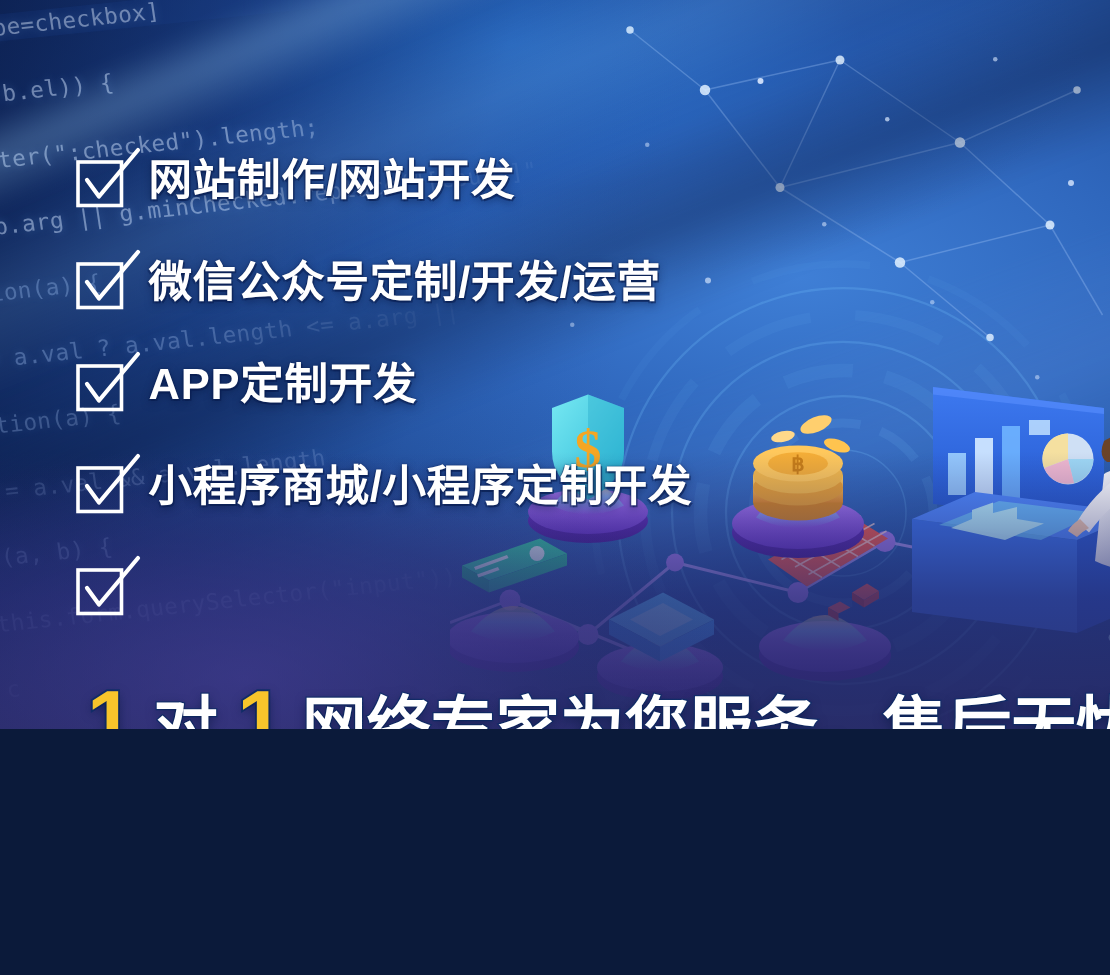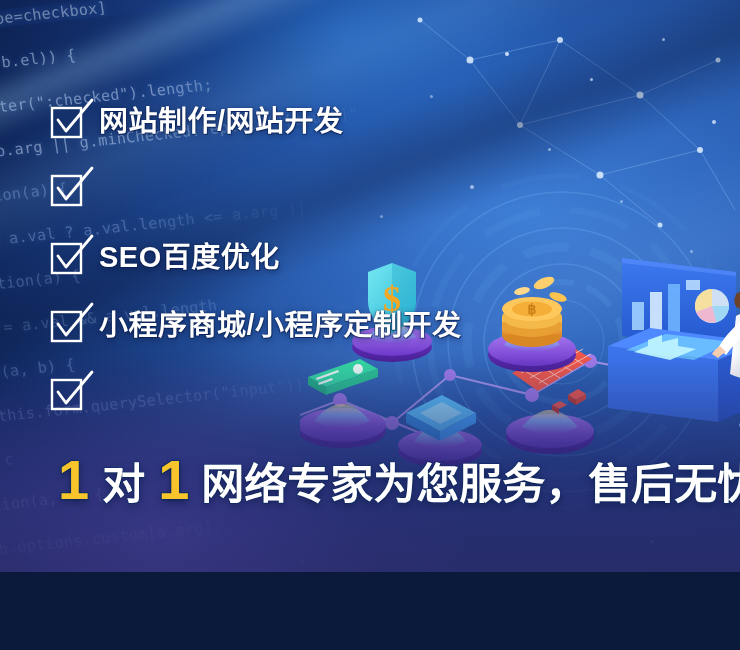--- a/index.html
+++ b/index.html
@@ -1,19 +1,19 @@
 <!DOCTYPE html>
 <html lang="zh-CN"><head>
 <meta charset="utf-8">
 <title>Web Service Banner</title>
 <style>
   html,body{margin:0;padding:0;background:#0b1a3a;}
   *{box-sizing:border-box;}
   #banner{
-    position:relative;width:740px;height:572px;overflow:hidden;
+    position:relative;width:740px;height:486px;overflow:hidden;
     font-family:"Liberation Sans","DejaVu Sans",sans-serif;
     background:#0369a1;
   }
   .layer{position:absolute;inset:0;pointer-events:none;}
 
   
   .bg-base{
     background:
       radial-gradient(120% 85% at 72% 38%, #3f7fd6 0%, #2f67bd 26%, #24529f 48%, #1c3f82 68%, #16316a 100%);
   }
@@ -405,30 +405,31 @@
         <span class="item-label">网站制作/网站开发</span>
       </div>
 
       <div class="item">
         <span class="chk">
           <svg width="46" height="44" viewBox="0 0 46 44">
             <rect x="2" y="10" width="29" height="29" fill="none" stroke="#ffffff" stroke-width="2.4"></rect>
             <path d="M8 22 L16 33 L42 2" fill="none" stroke="#ffffff" stroke-width="2.8" stroke-linecap="round" stroke-linejoin="round"></path>
           </svg>
         </span>
+        <span class="item-label">微信公众号定制/开发/运营</span>
       </div>
 
       <div class="item">
         <span class="chk">
           <svg width="46" height="44" viewBox="0 0 46 44">
             <rect x="2" y="10" width="29" height="29" fill="none" stroke="#ffffff" stroke-width="2.4"></rect>
             <path d="M8 22 L16 33 L42 2" fill="none" stroke="#ffffff" stroke-width="2.8" stroke-linecap="round" stroke-linejoin="round"></path>
           </svg>
         </span>
-        <span class="item-label">SEO百度优化</span>
+        <span class="item-label">APP定制开发</span>
       </div>
 
       <div class="item">
         <span class="chk">
           <svg width="46" height="44" viewBox="0 0 46 44">
             <rect x="2" y="10" width="29" height="29" fill="none" stroke="#ffffff" stroke-width="2.4"></rect>
             <path d="M8 22 L16 33 L42 2" fill="none" stroke="#ffffff" stroke-width="2.8" stroke-linecap="round" stroke-linejoin="round"></path>
           </svg>
         </span>
         <span class="item-label">小程序商城/小程序定制开发</span>

